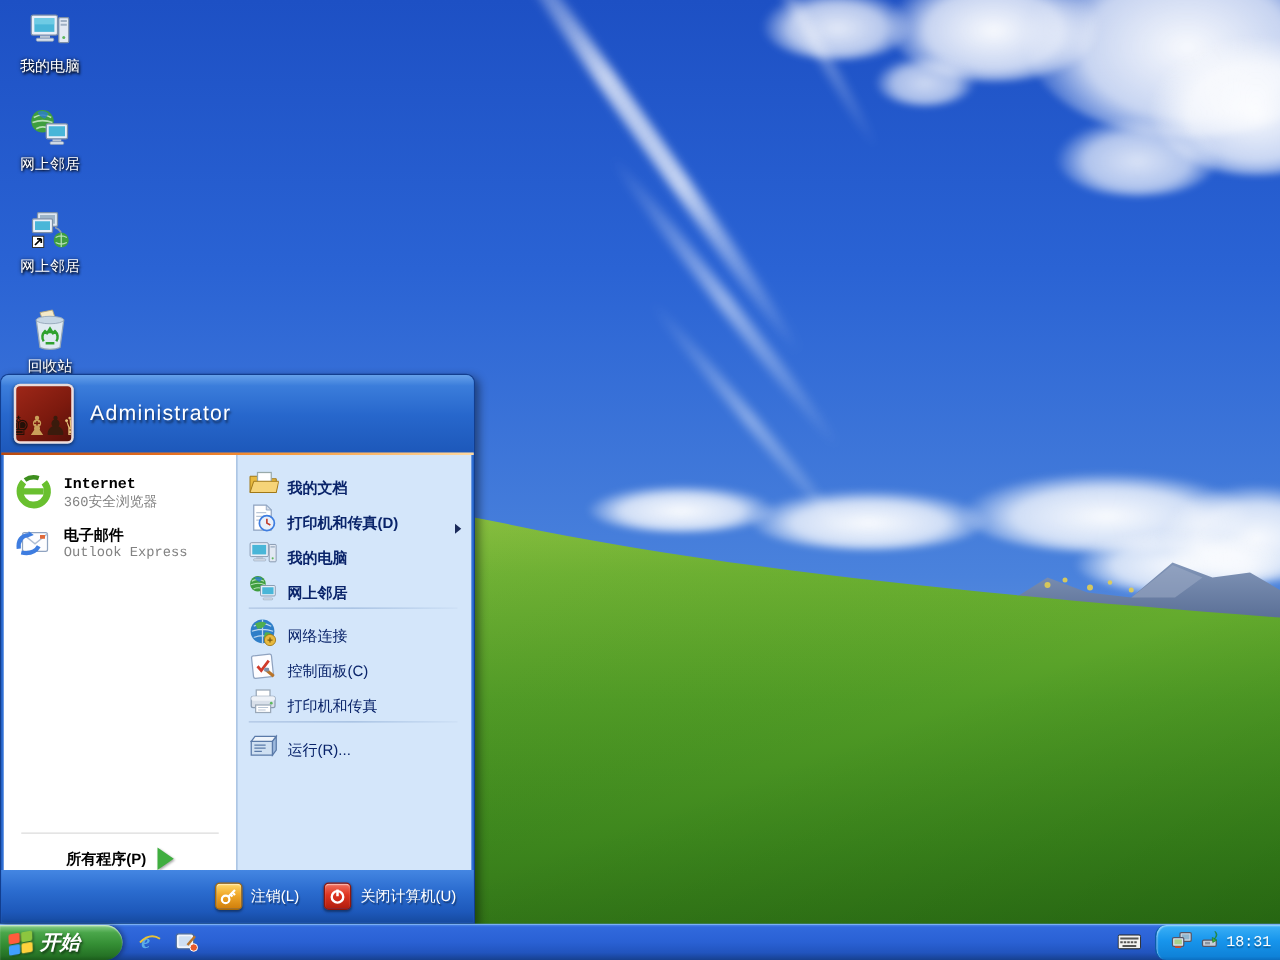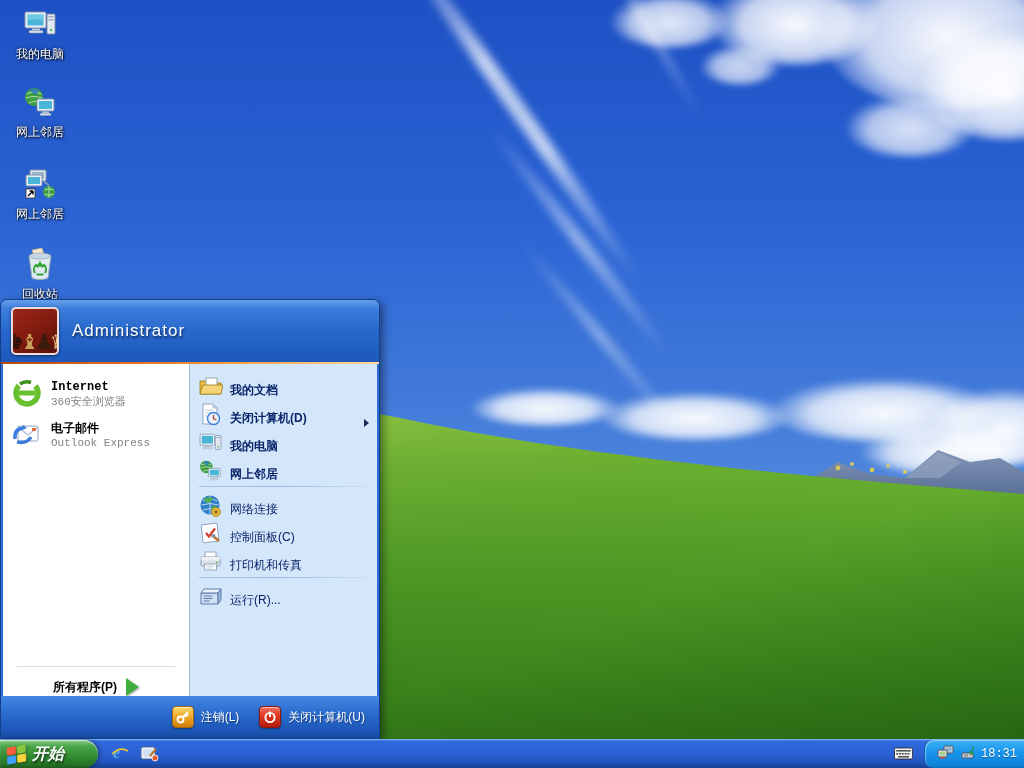--- a/index.html
+++ b/index.html
@@ -220,21 +220,21 @@
           <span>我的文档</span>
         </div>
         <div class="sm-item bold">
           <svg width="25" height="25" viewBox="0 0 25 25">
             <path d="M5,2 L15,2 L19,6 L19,22 L5,22 Z" fill="#fff" stroke="#8fa3c0"></path>
             <path d="M15,2 L15,6 L19,6 Z" fill="#d6e0ec" stroke="#8fa3c0" stroke-width=".7"></path>
             <path d="M7,8 h8 M7,11 h8 M7,14 h5" stroke="#b9c6d6" stroke-width="1"></path>
             <circle cx="15.5" cy="16.5" r="6" fill="#e8f0fa" stroke="#3e7de0" stroke-width="1.4"></circle>
             <path d="M15.5,13 L15.5,16.5 L18.3,18" stroke="#c03a2a" stroke-width="1.3" fill="none"></path>
           </svg>
-          <span>关闭计算机(D)</span>
+          <span>打印机和传真(D)</span>
           <span class="sub-arrow"></span>
         </div>
         <div class="sm-item bold">
           <svg width="25" height="25" viewBox="0 0 36 36">
             <rect x="3" y="6" width="21" height="16" rx="1.5" fill="#e9eff8" stroke="#7e90a8"></rect>
             <rect x="5.5" y="8.5" width="16" height="11" fill="#49b6d8"></rect>
             <rect x="10" y="22.5" width="8" height="2" fill="#b9c6d6"></rect>
               <rect x="7" y="24.5" width="14" height="2.5" rx="1" fill="#d6dfeb" stroke="#8b9cb2" stroke-width=".6"></rect>
             <rect x="25" y="8" width="8" height="20" rx="1" fill="#e2e9f3" stroke="#7e90a8"></rect>
             <rect x="26.5" y="10" width="5" height="1.6" fill="#9fb0c4"></rect>

